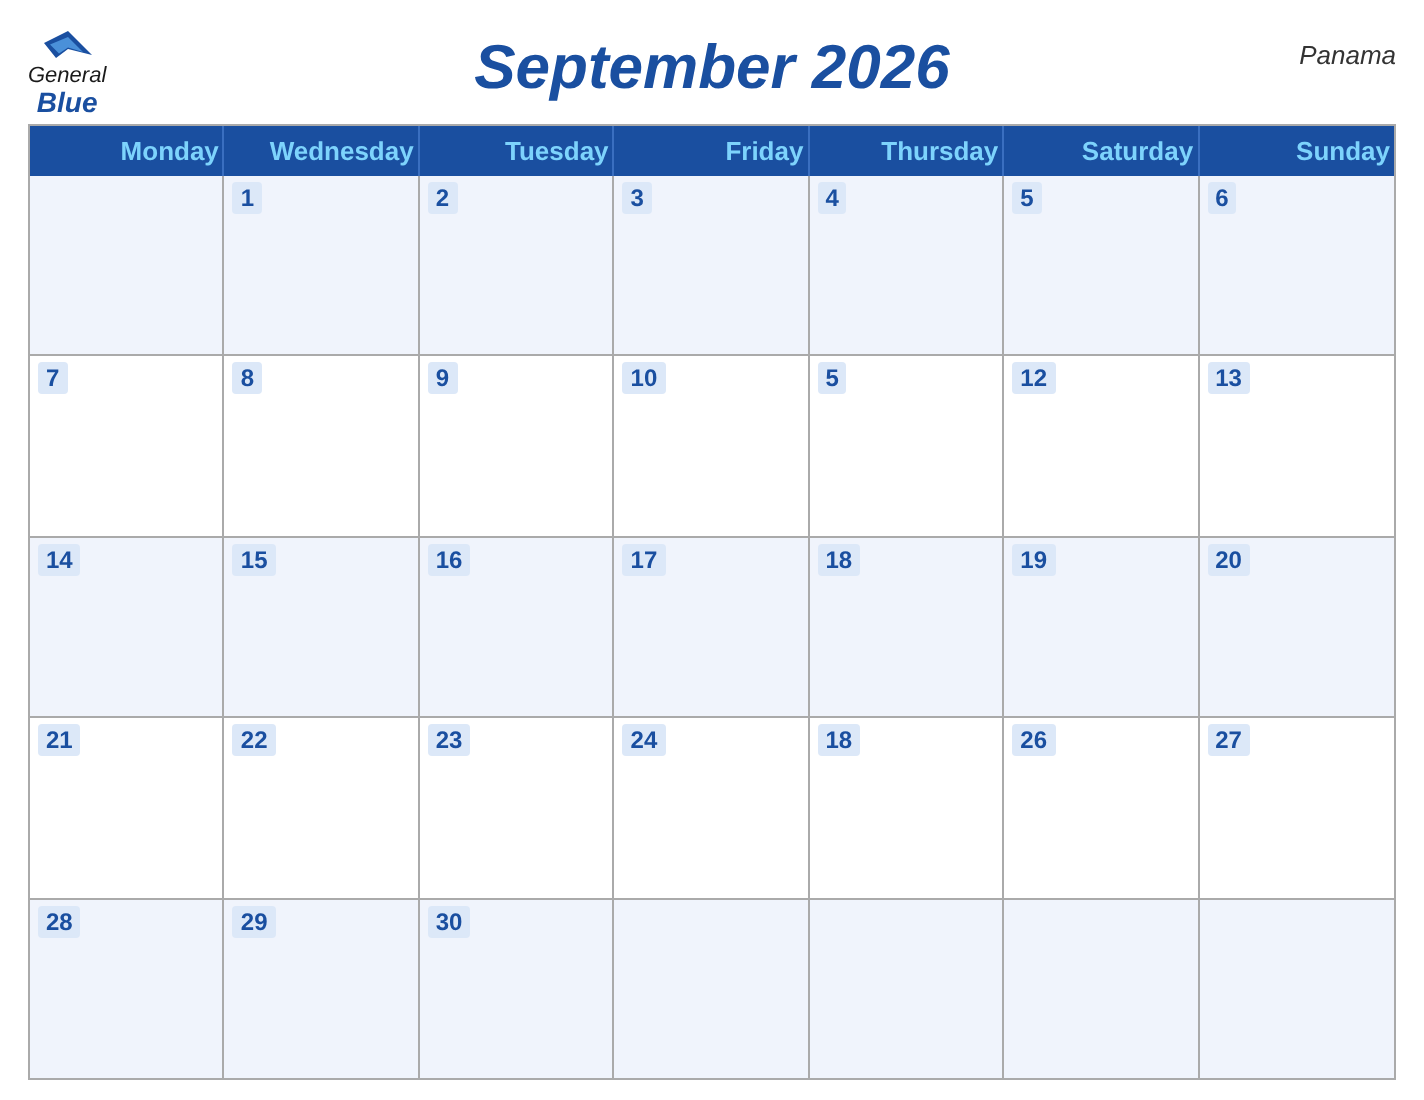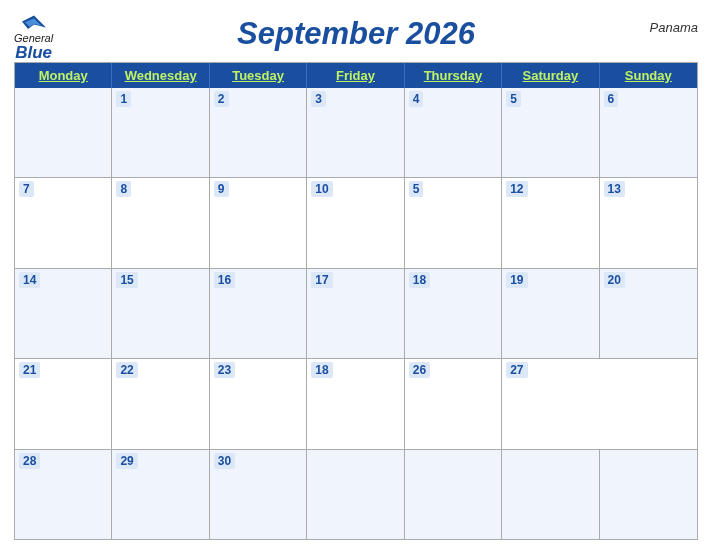--- a/index.html
+++ b/index.html
@@ -32,21 +32,21 @@
     }
 
     .logo-text-general {
       font-size: 11px;
       color: #1a1a1a;
       font-weight: normal;
       line-height: 1.1;
     }
 
     .logo-text-blue {
-      font-size: 17px;
+      font-size: 14px;
       color: #1a4fa0;
       font-weight: bold;
       line-height: 1.1;
     }
 
     .logo-bird {
       width: 28px;
       height: 18px;
     }
 
@@ -73,27 +73,26 @@
       margin-top: 6px;
     }
 
     .day-headers {
       display: grid;
       grid-template-columns: repeat(7, 1fr);
       background: #1a4fa0;
     }
 
     .day-header {
-      color: #bef264;
-      text-align: center;
+      color: #7dd3fc;
+      text-align: right;
       padding: 5px 2px;
       font-size: 13px;
       font-weight: bold;
       border-right: 1px solid #3a6fc0;
-      text-decoration: underline;
     }
 
     .day-header:last-child {
       border-right: none;
     }
 
     .weeks {
       flex: 1;
       display: flex;
       flex-direction: column;
@@ -237,20 +236,23 @@
         <div class="day-cell">
           <div class="day-number">21</div>
         </div>
         <div class="day-cell">
           <div class="day-number">22</div>
         </div>
         <div class="day-cell">
           <div class="day-number">23</div>
         </div>
         <div class="day-cell">
+          <div class="day-number">24</div>
+        </div>
+        <div class="day-cell">
           <div class="day-number">18</div>
         </div>
         <div class="day-cell">
           <div class="day-number">26</div>
         </div>
         <div class="day-cell">
           <div class="day-number">27</div>
         </div>
       </div>
       <div class="week-row">

